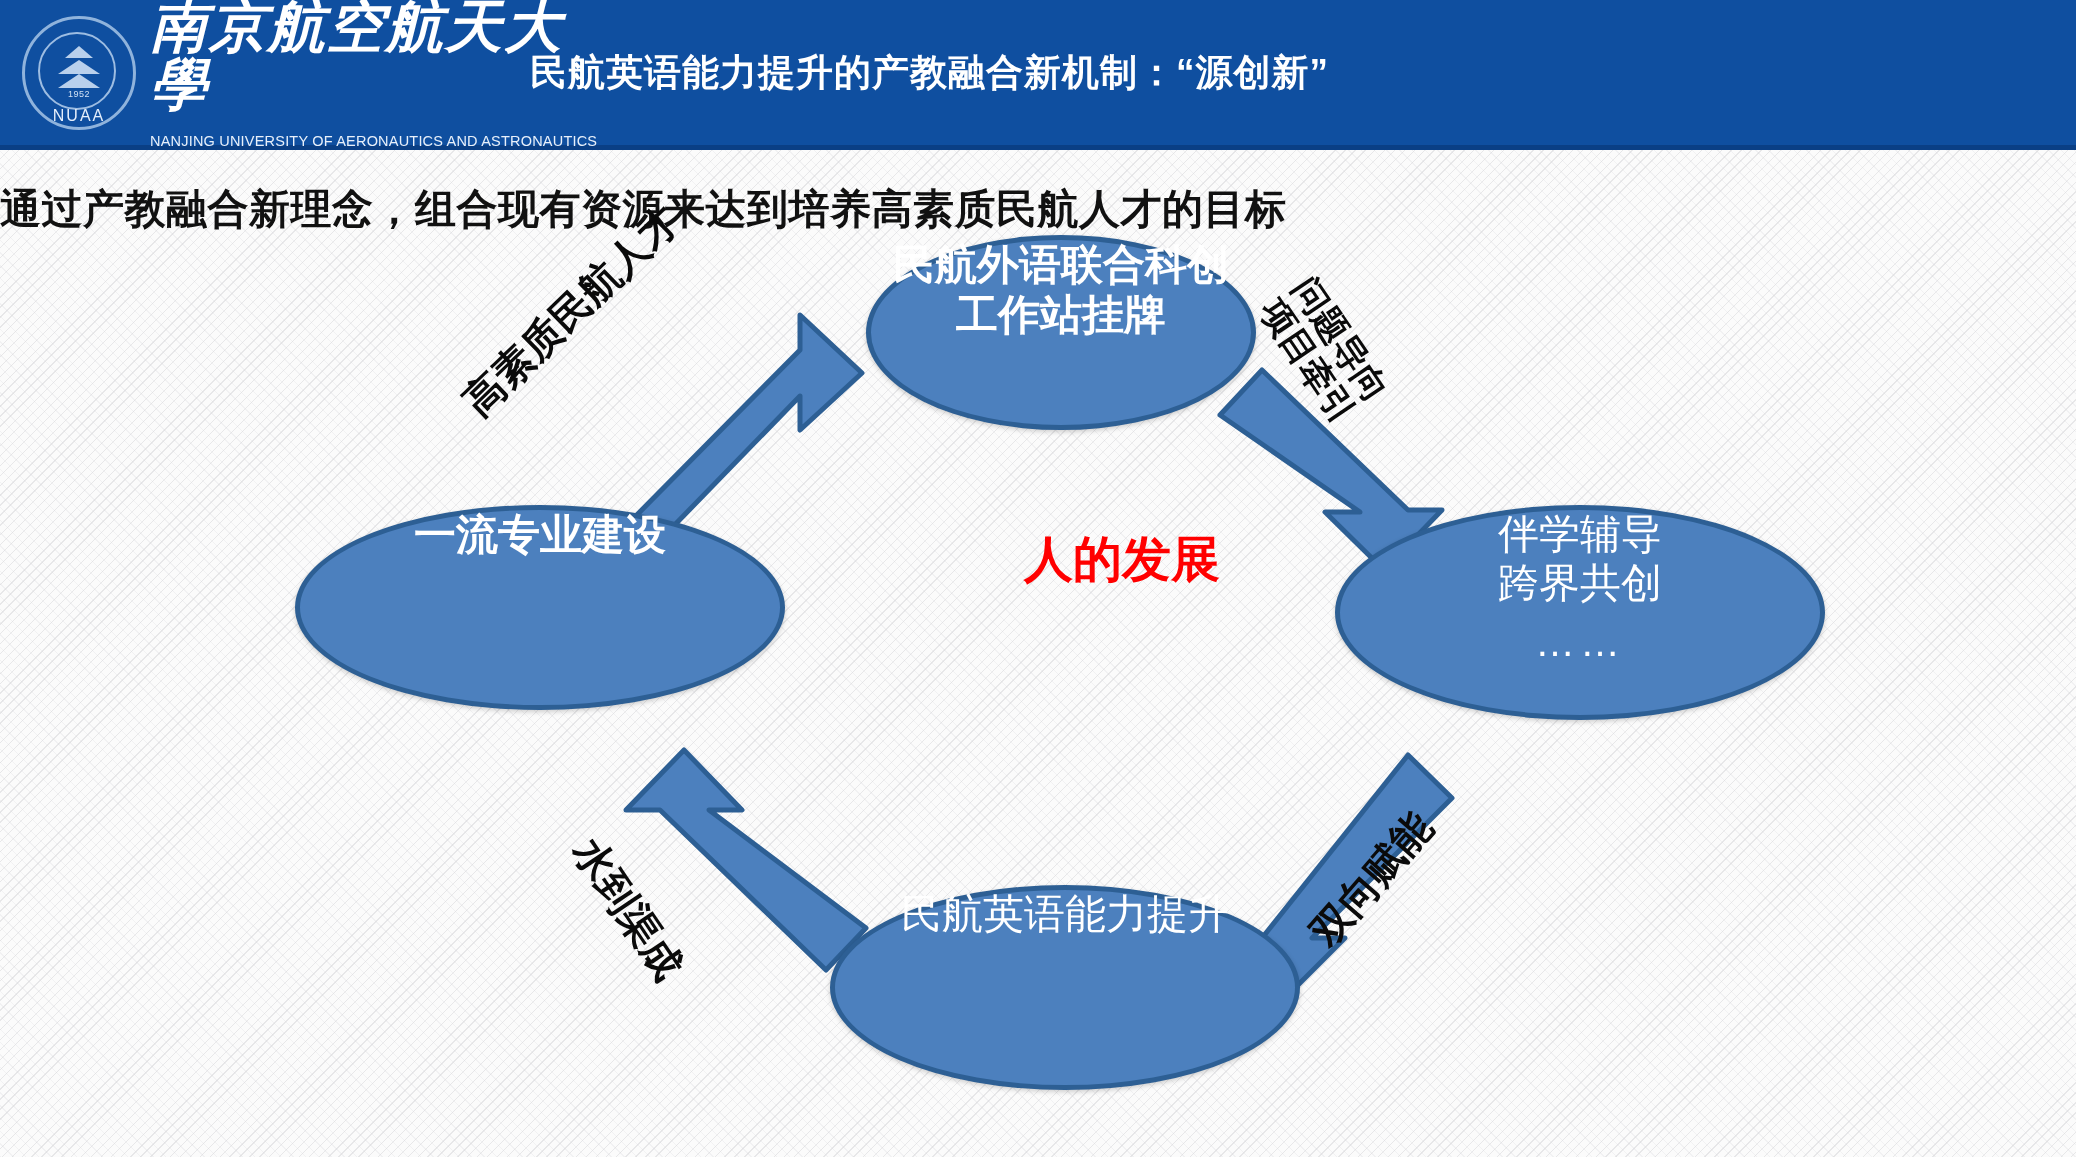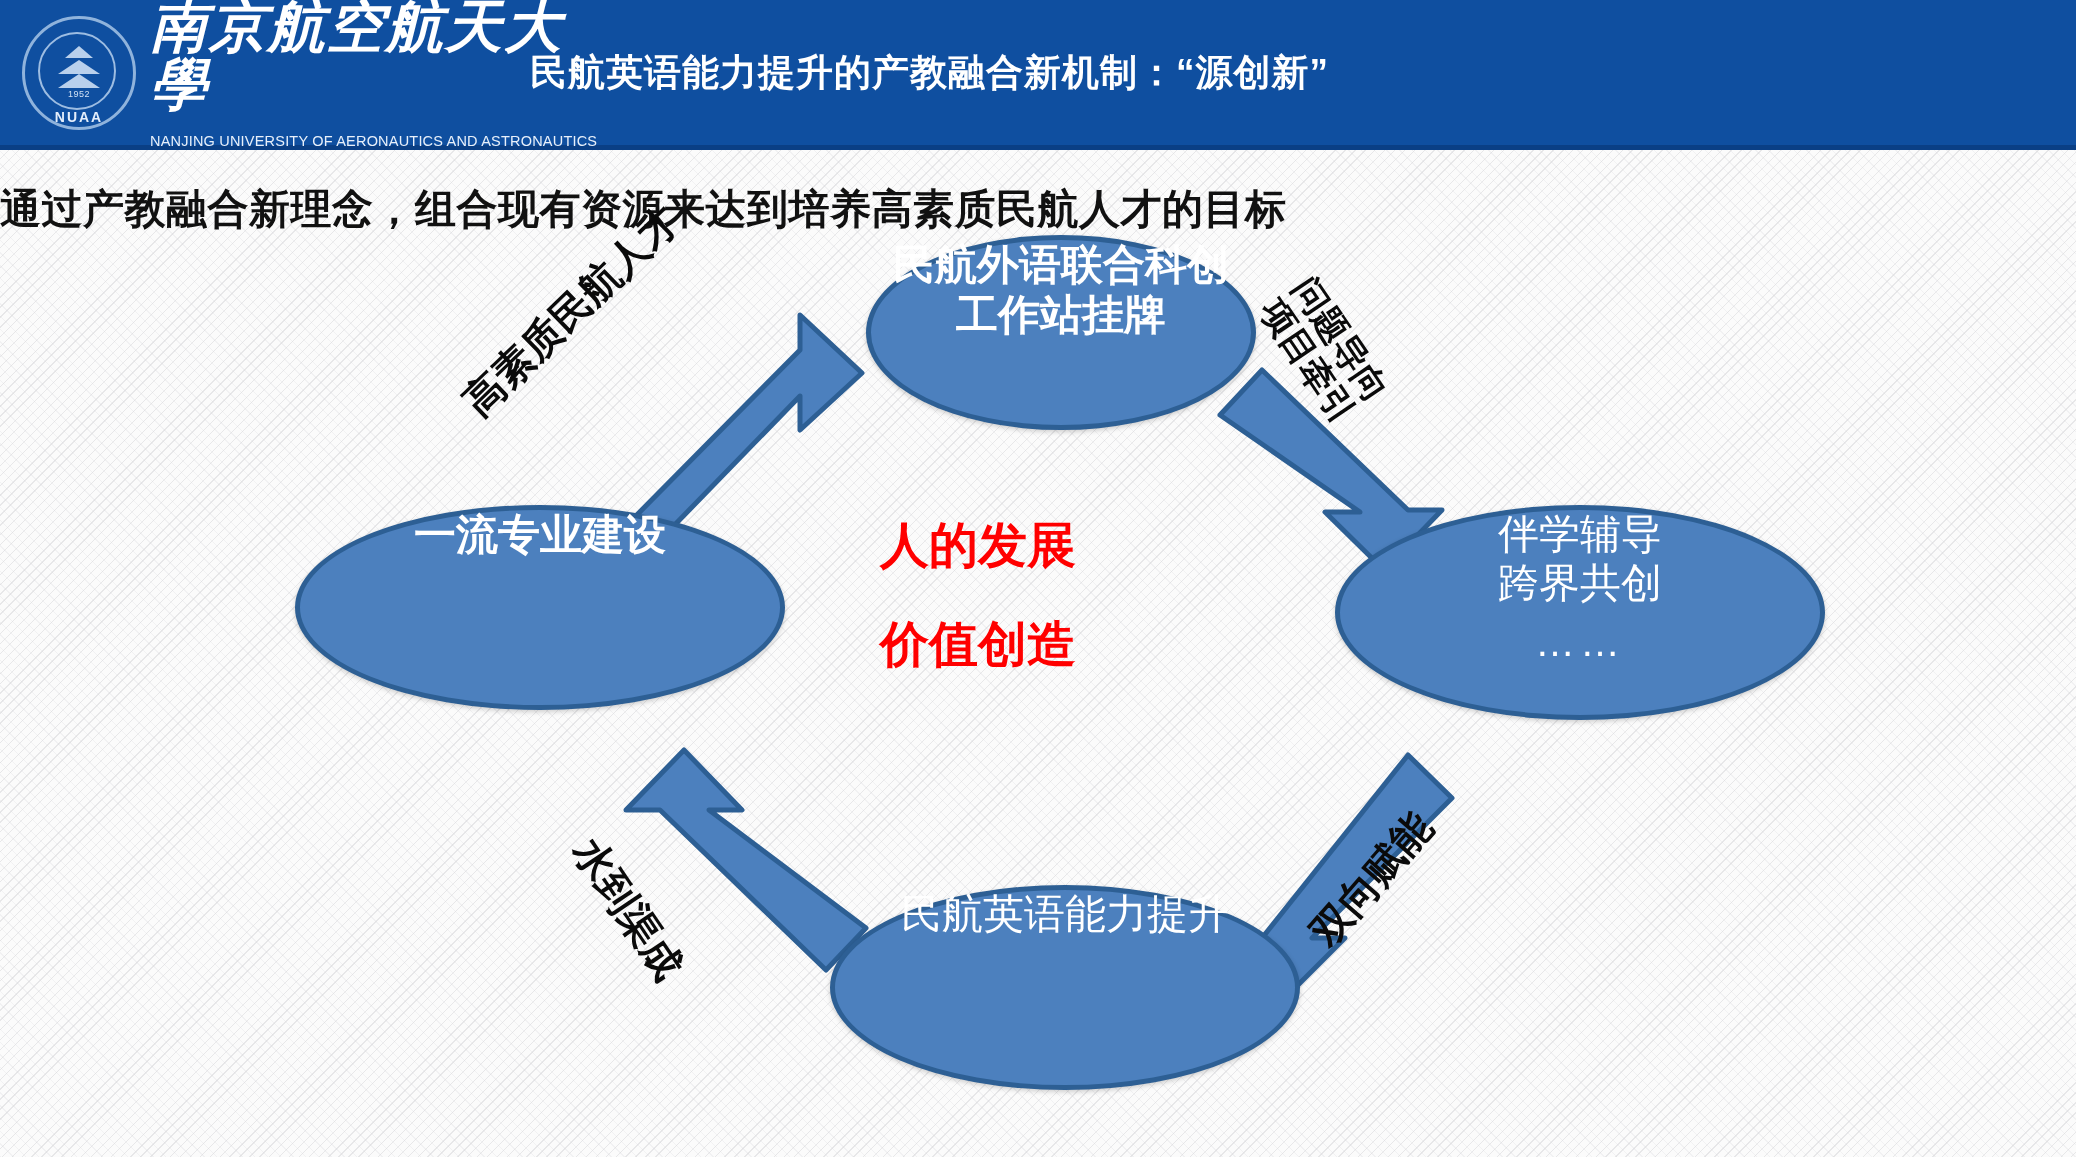--- a/index.html
+++ b/index.html
@@ -84,22 +84,22 @@
     left: 0; right: 0; top: 70px;
     text-align: center;
     font-size: 9px;
     color: #cfe0f4;
     letter-spacing: 0.5px;
   }
   #seal-abbr {
     position: absolute;
     left: 0; right: 0; bottom: 2px;
     text-align: center;
-    font-size: 14px;
-    font-weight: bold;
+    font-size: 16px;
+    font-weight: normal;
     color: #e4eefb;
     letter-spacing: 2px;
   }
   #logo-text {
     margin-left: 14px;
     display: flex;
     flex-direction: column;
     justify-content: center;
   }
   #logo-cn {
@@ -200,23 +200,23 @@
   #node-right .dots {
     font-size: 40px;
     letter-spacing: 5px;
     margin-top: 14px;
     line-height: 1;
   }
 
   
   #center-text {
     position: absolute;
-    left: 880px; top: 311px;
+    left: 880px; top: 325px;
     width: 340px;
-    text-align: left;
+    text-align: right;
     color: #FF0000;
     font-weight: bold;
     font-size: 49px;
     line-height: 1.0;
   }
   #center-text .l2 { margin-top: 50px; }
 
   
   .edge-label {
     position: absolute;
@@ -312,21 +312,20 @@
       <div class="line">跨界共创</div>
       <div class="line dots">……</div>
     </div>
 
     <div id="node-bottom" class="node">
       <div class="line">民航英语能力提升</div>
     </div>
 
     <div id="center-text">
       <div class="l1">人的发展</div>
-      <div class="l2">价值创造</div>
     </div>
 
     <div class="edge-label" id="label-tl">高素质民航人才</div>
 
     <div class="edge-label" id="label-tr">
       <div>问题导向</div>
       <div>项目牵引</div>
     </div>
 
     <div class="edge-label" id="label-bl">水到渠成</div>

